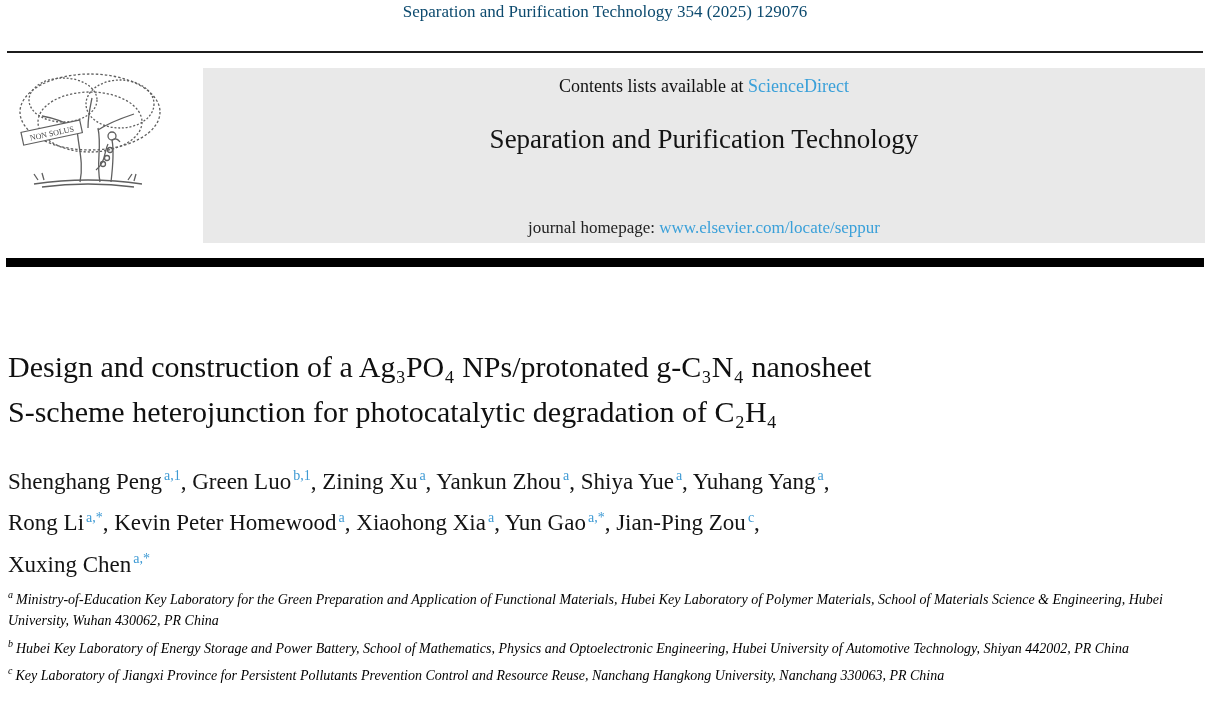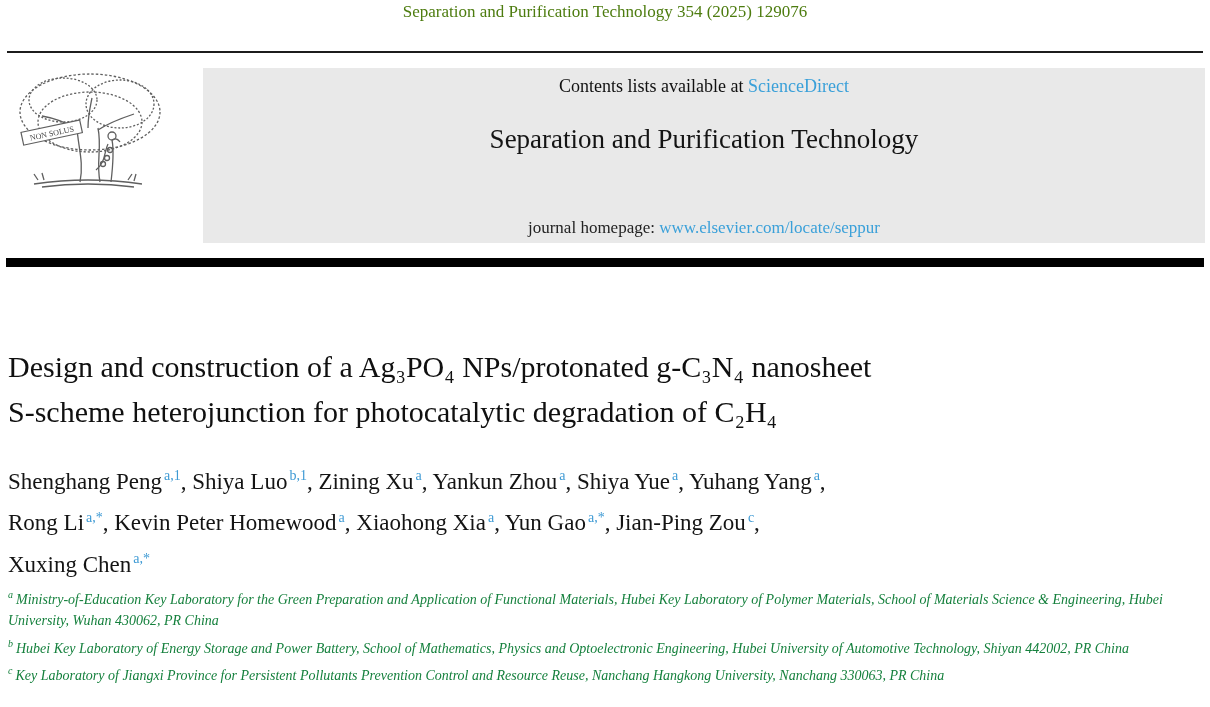--- a/index.html
+++ b/index.html
@@ -2,21 +2,21 @@
 <html><head>
 <meta charset="utf-8">
 <style>
   html,body{margin:0;padding:0;background:#ffffff;}
   .page{
     position:relative;width:1210px;height:707px;background:#ffffff;overflow:hidden;
     font-family:"Liberation Serif","DejaVu Serif",serif;color:#1a1a1a;
   }
   
   .jref{position:absolute;top:2px;left:0;width:100%;text-align:center;
-        font-size:17px;color:#4d7c0f;}
+        font-size:17px;color:#0c4a6e;}
   .rule{position:absolute;top:51px;left:7px;right:7px;height:2px;background:#1c1c1c;}
 
   
   .logo{position:absolute;left:8px;top:70px;width:172px;}
   .logo svg{display:block;}
   .wordmark{font-size:33px;color:#cf7029;letter-spacing:1px;margin-top:4px;
             font-family:"Liberation Serif","DejaVu Serif",serif;}
 
   
   .masthead{position:absolute;left:203px;top:68px;width:1002px;height:175px;
@@ -30,21 +30,21 @@
 
   .bar{position:absolute;top:258px;left:6px;right:6px;height:9px;background:#000;}
 
   
   .title{position:absolute;left:8px;top:344px;width:1196px;
          font-size:30px;line-height:45px;color:#101010;}
   .authors{position:absolute;left:8px;top:458px;width:1196px;
            font-size:23px;line-height:36px;color:#141414;}
   .authors sup{color:#3e9ad4;font-size:14px;margin-left:2px;}
   .affils{position:absolute;left:8px;top:584px;width:1198px;}
-  .affil{font-style:italic;font-size:14px;line-height:21px;margin:0 0 2px 0;color:#15803d;}
+  .affil{font-style:italic;font-size:14px;line-height:21px;margin:0 0 2px 0;color:#000000;}
   .affil sup{font-size:10px;margin-right:3px;}
 </style>
 </head>
 <body>
 
 <div class="page">
 
   <div class="jref">Separation and Purification Technology 354 (2025) 129076</div>
   <div class="rule"></div>
 
@@ -85,21 +85,21 @@
 
   <div class="bar"></div>
 
   <div class="title">
     <div>Design and construction of a Ag₃PO₄ NPs/protonated g-C₃N₄ nanosheet</div>
     <div>S-scheme heterojunction for photocatalytic degradation of C₂H₄</div>
   </div>
 
   <div class="authors">
     <div>
-      <span><span>Shenghang Peng</span><sup>a,1</sup><span>, </span></span><span><span>Shiya Luo</span><sup>b,1</sup><span>, </span></span><span><span>Zining Xu</span><sup>a</sup><span>, </span></span><span><span>Yankun Zhou</span><sup>a</sup><span>, </span></span><span><span>Shiya Yue</span><sup>a</sup><span>, </span></span><span><span>Yuhang Yang</span><sup>a</sup><span>, </span></span>
+      <span><span>Shenghang Peng</span><sup>a,1</sup><span>, </span></span><span><span>Green Luo</span><sup>b,1</sup><span>, </span></span><span><span>Zining Xu</span><sup>a</sup><span>, </span></span><span><span>Yankun Zhou</span><sup>a</sup><span>, </span></span><span><span>Shiya Yue</span><sup>a</sup><span>, </span></span><span><span>Yuhang Yang</span><sup>a</sup><span>, </span></span>
     </div>
     <div>
       <span><span>Rong Li</span><sup>a,*</sup><span>, </span></span><span><span>Kevin Peter Homewood</span><sup>a</sup><span>, </span></span><span><span>Xiaohong Xia</span><sup>a</sup><span>, </span></span><span><span>Yun Gao</span><sup>a,*</sup><span>, </span></span><span><span>Jian-Ping Zou</span><sup>c</sup><span>, </span></span>
     </div>
     <div>
       <span><span>Xuxing Chen</span><sup>a,*</sup></span>
     </div>
   </div>
 
   <div class="affils">

